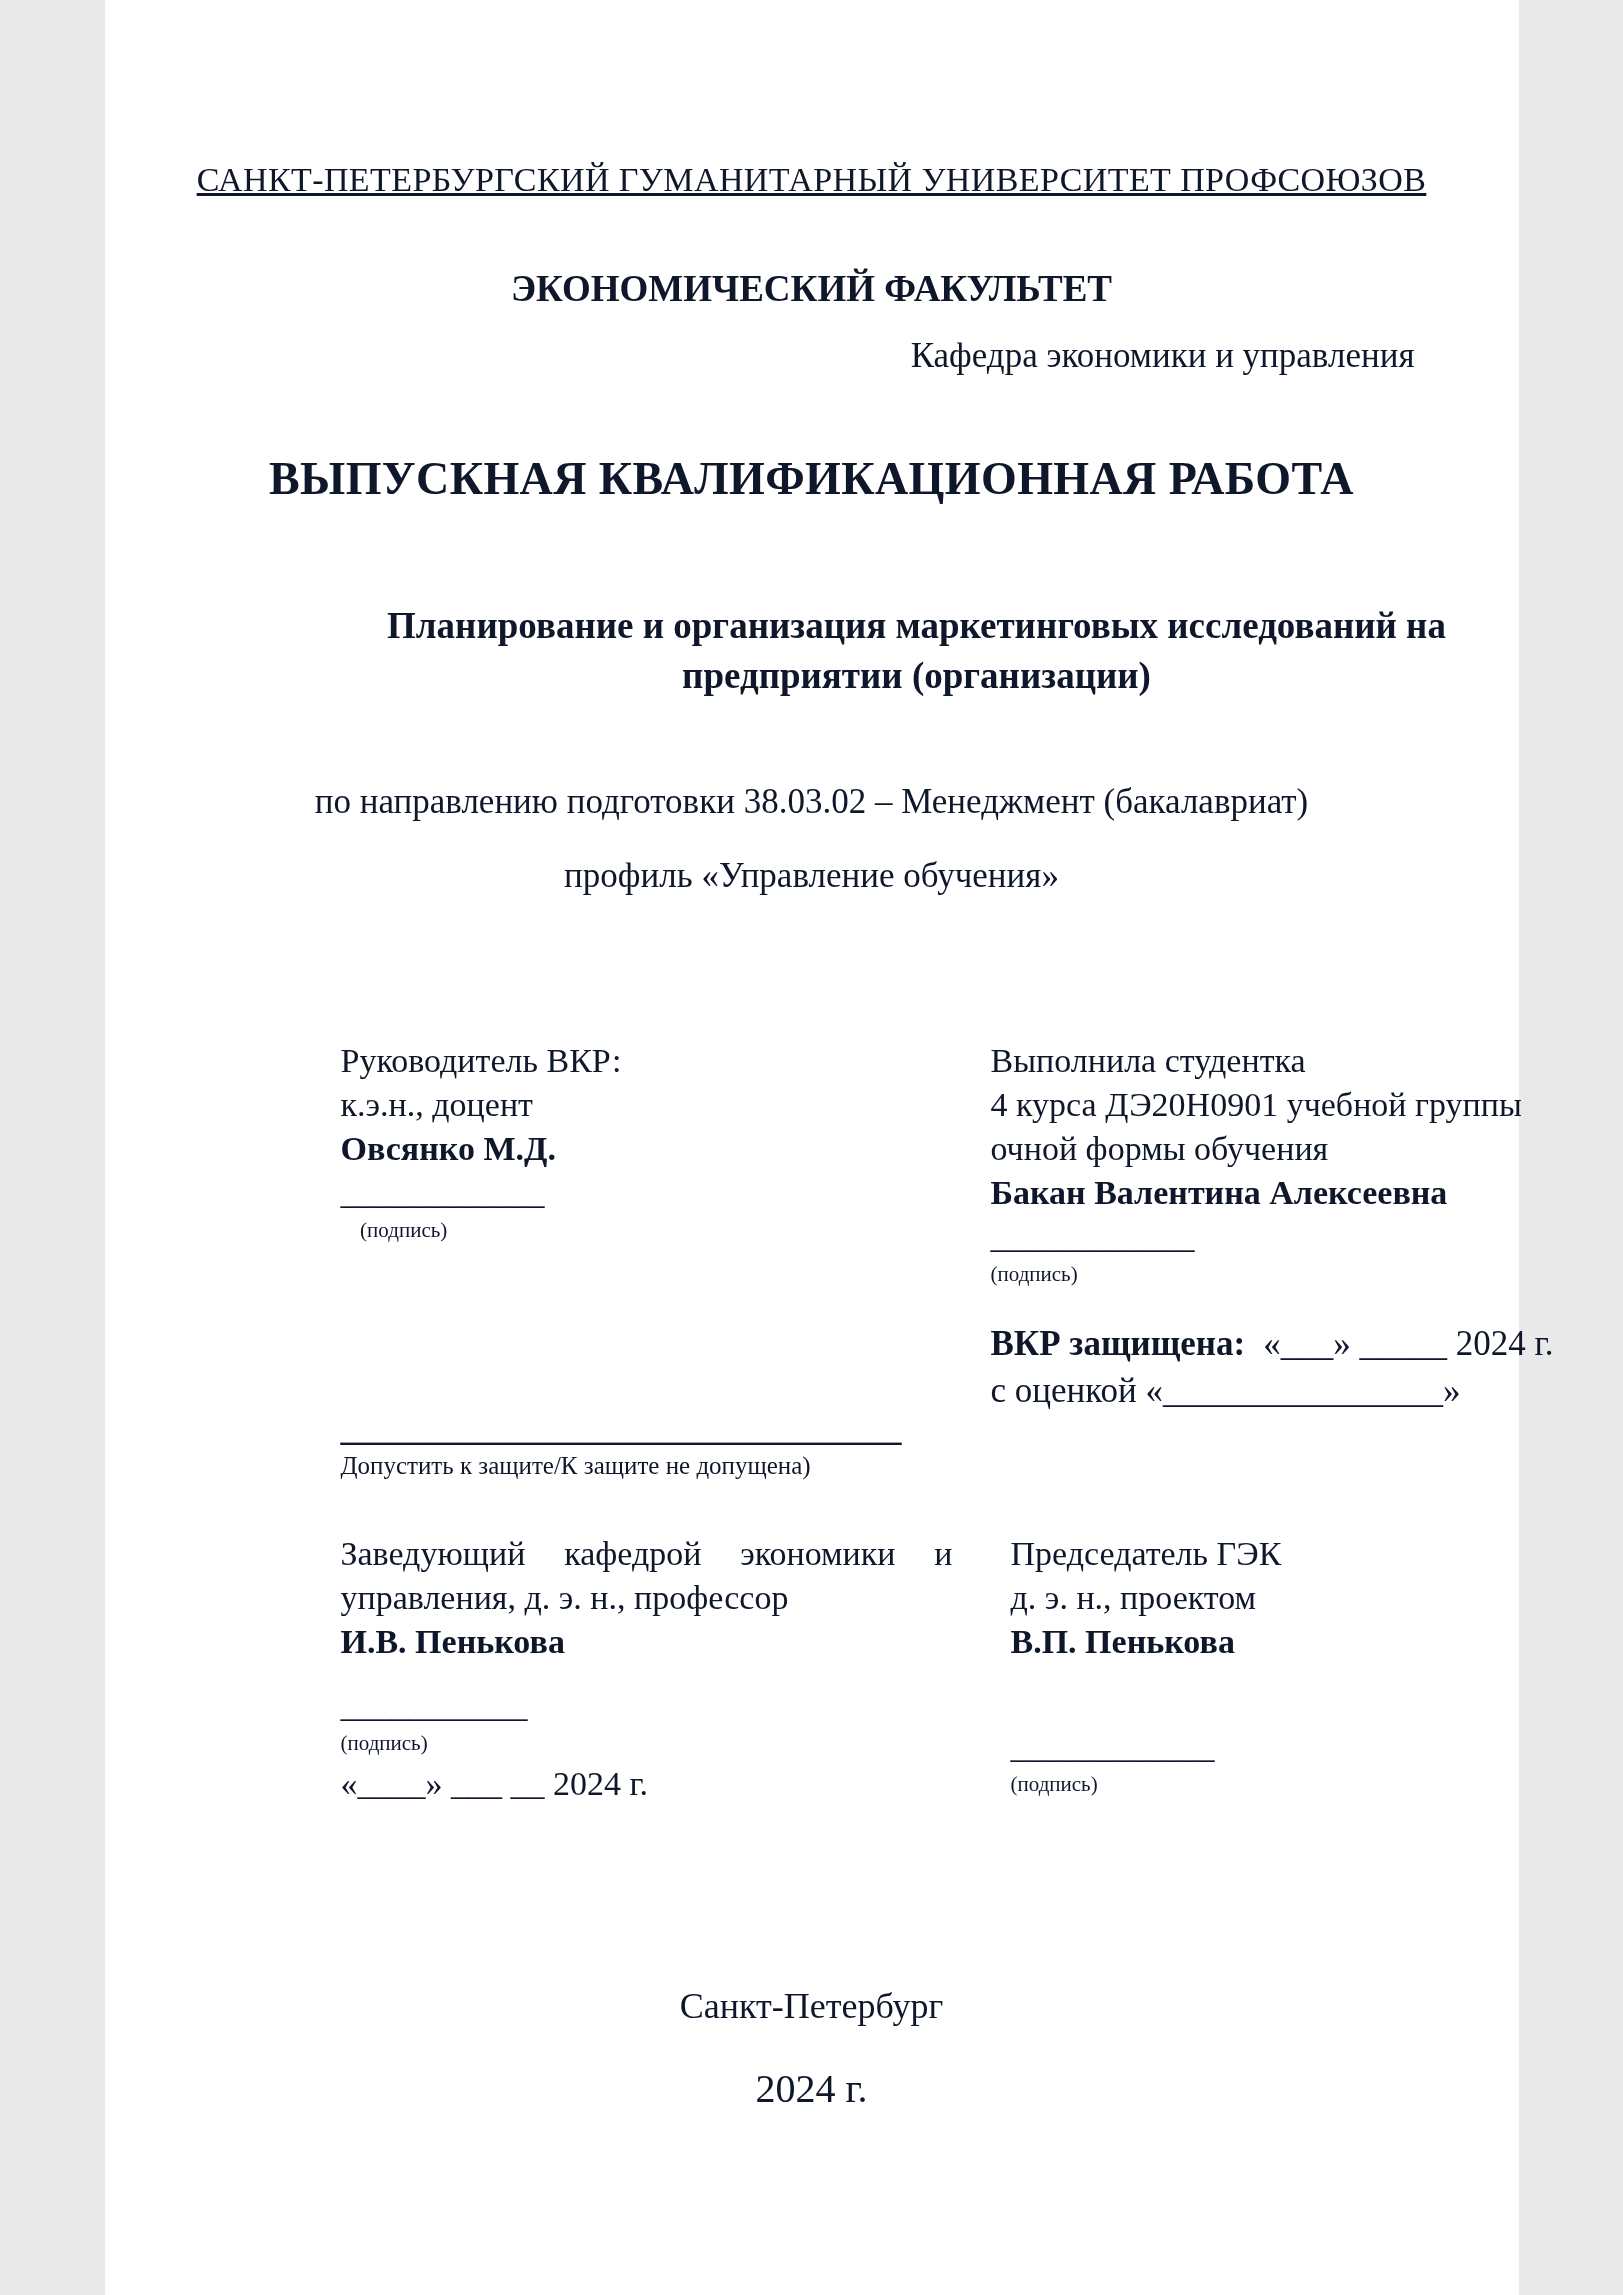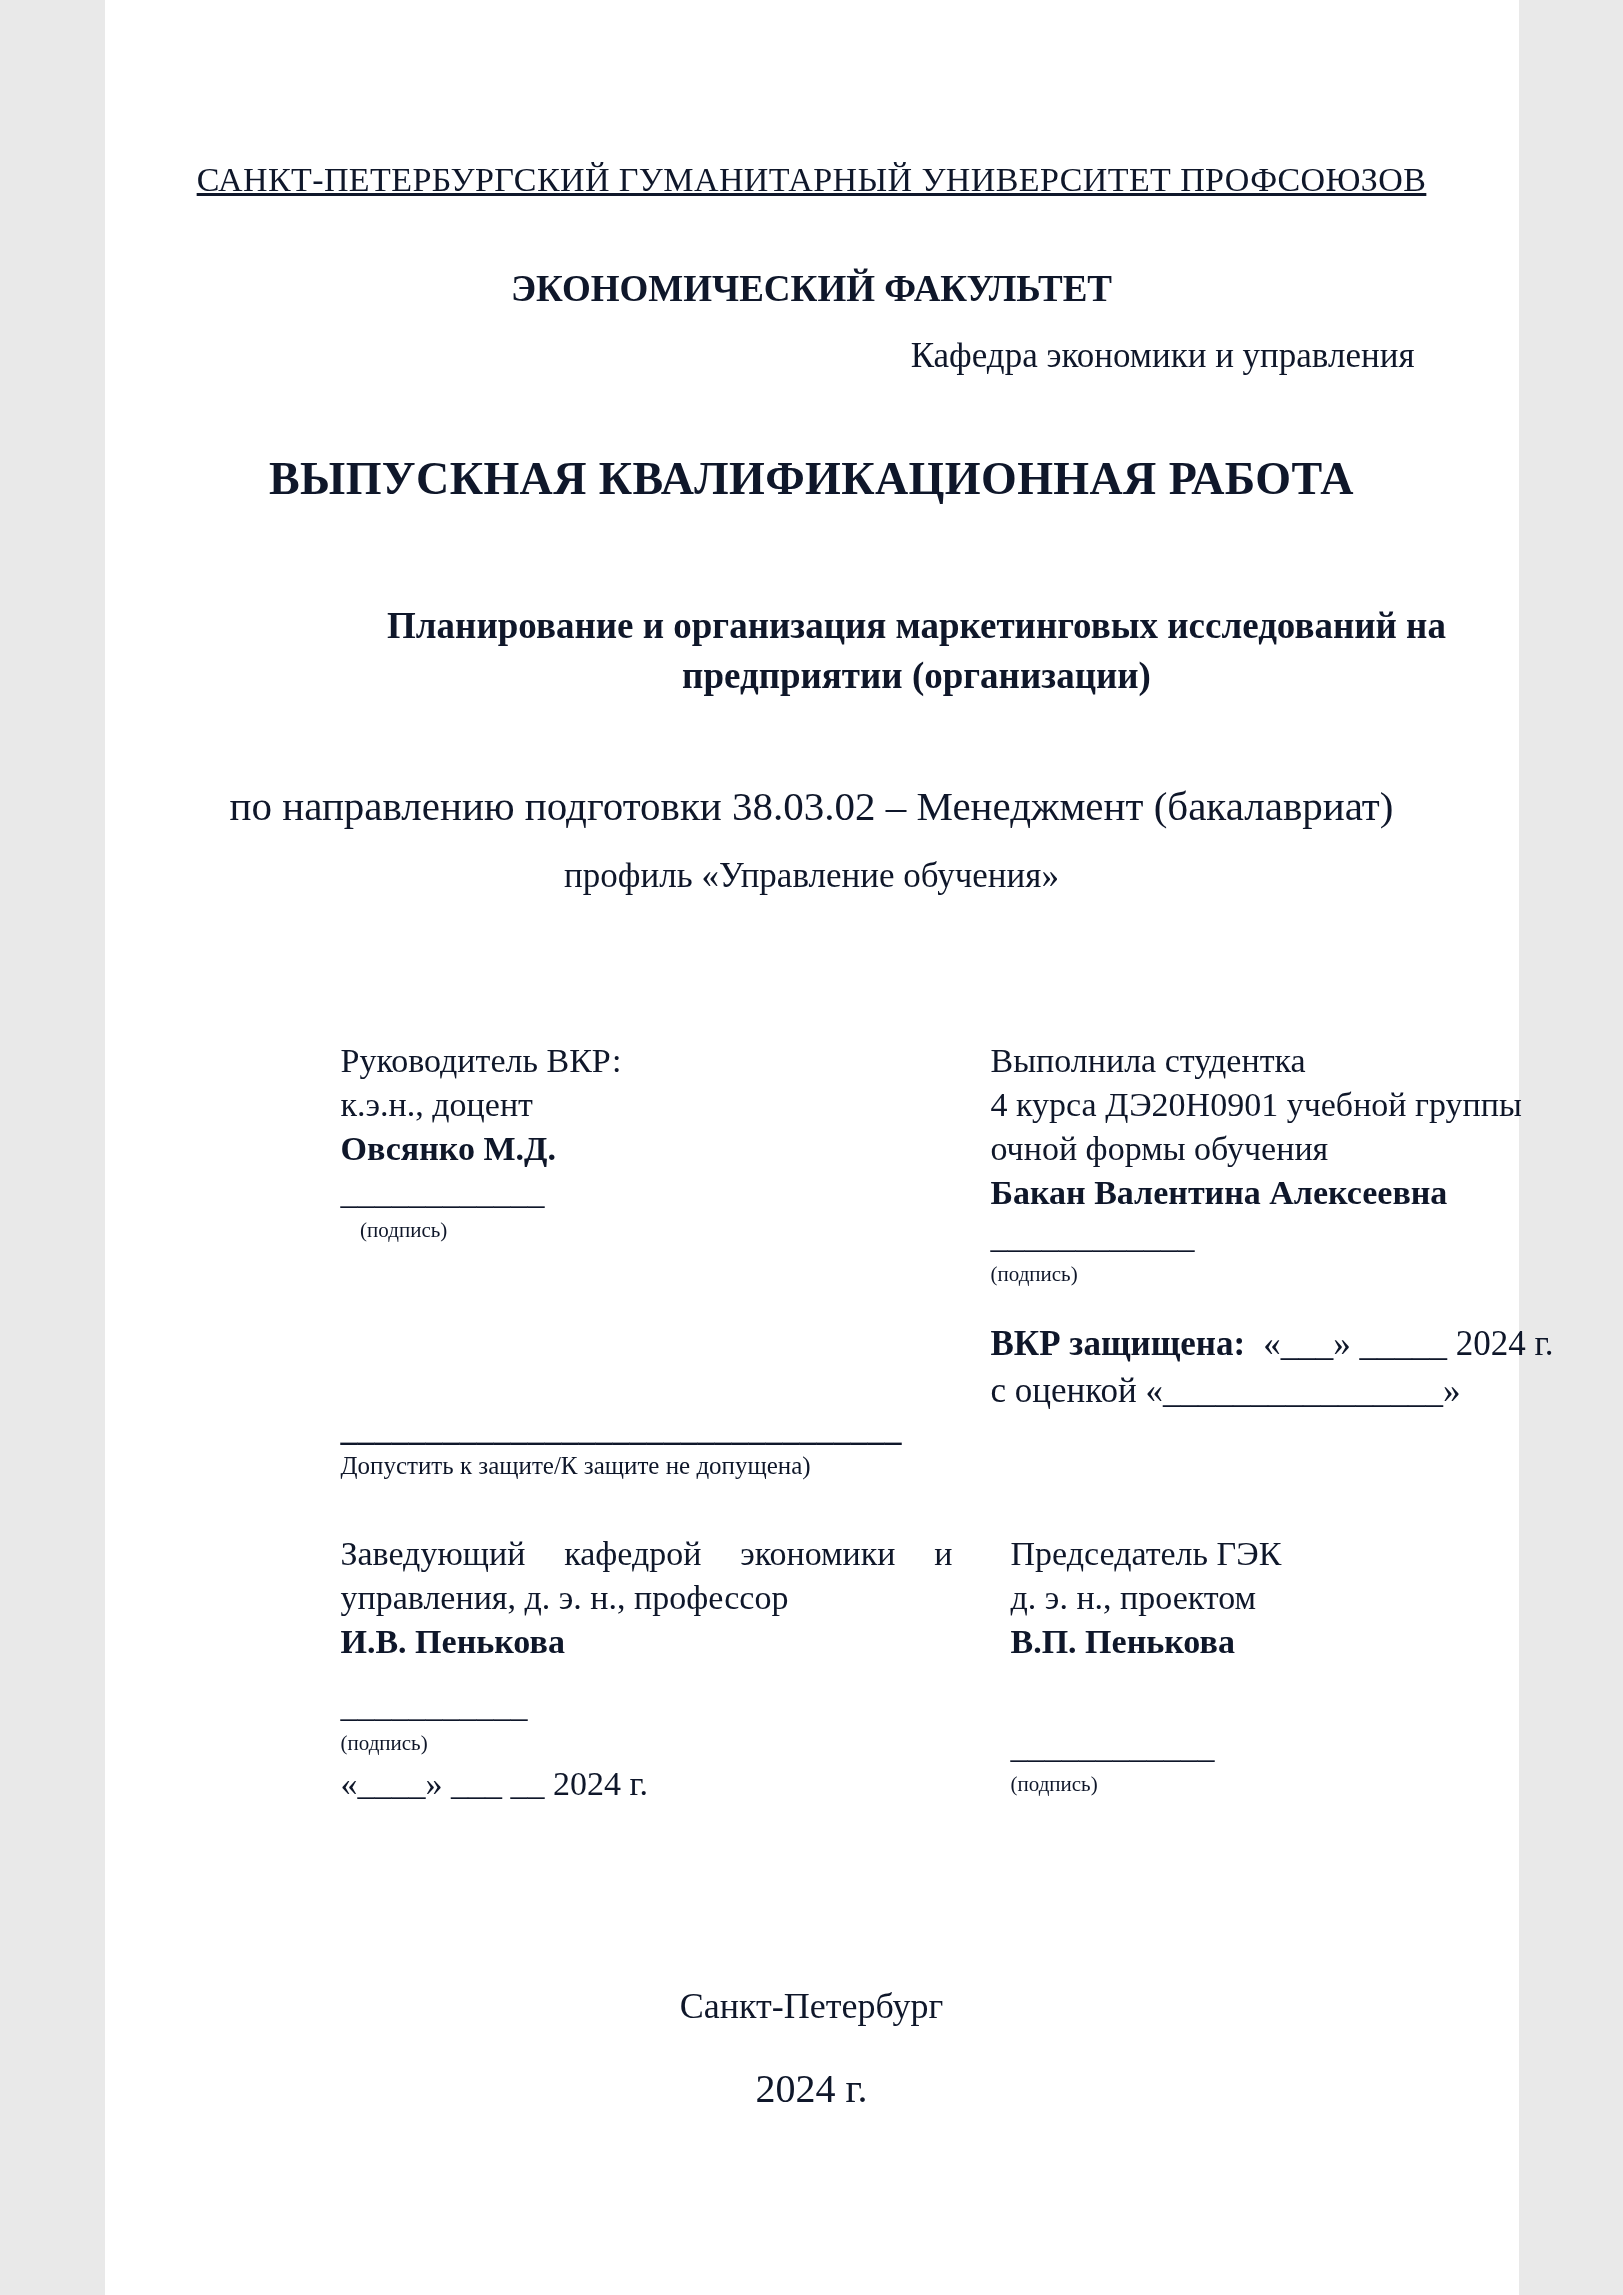--- a/index.html
+++ b/index.html
@@ -16,21 +16,21 @@
   .abs { position: absolute; }
   .center { left: 0; right: 0; text-align: center; }
   .b { font-weight: bold; }
   .u { text-decoration: underline; }
 
   .university { top: 161px; font-size: 34px; letter-spacing: 0.4px; }
   .faculty { top: 267px; font-size: 37px; }
   .department { top: 336px; right: 104px; font-size: 35px; text-align: right; }
   .worktype { top: 452px; font-size: 46px; letter-spacing: 0.4px; }
   .thesis-title { top: 601px; left: 223px; width: 1178px; text-align: center; font-size: 37px; line-height: 50px; }
-  .program { top: 782px; font-size: 41px; }
+  .program { top: 782px; font-size: 35px; }
   .profile { top: 856px; font-size: 35px; }
 
   .col-text { font-size: 34px; line-height: 44px; }
   .supervisor-block { top: 1039px; left: 236px; width: 628px; }
   .student-block { top: 1039px; left: 886px; width: 691px; }
   .sig-caption { font-size: 21px; line-height: 31px; }
   .indent-caption { padding-left: 19.6px; }
 
   .defense-block { top: 1320px; left: 886px; width: 722px; font-size: 35px; line-height: 47px; }
   .defense-label { font-weight: bold; }

